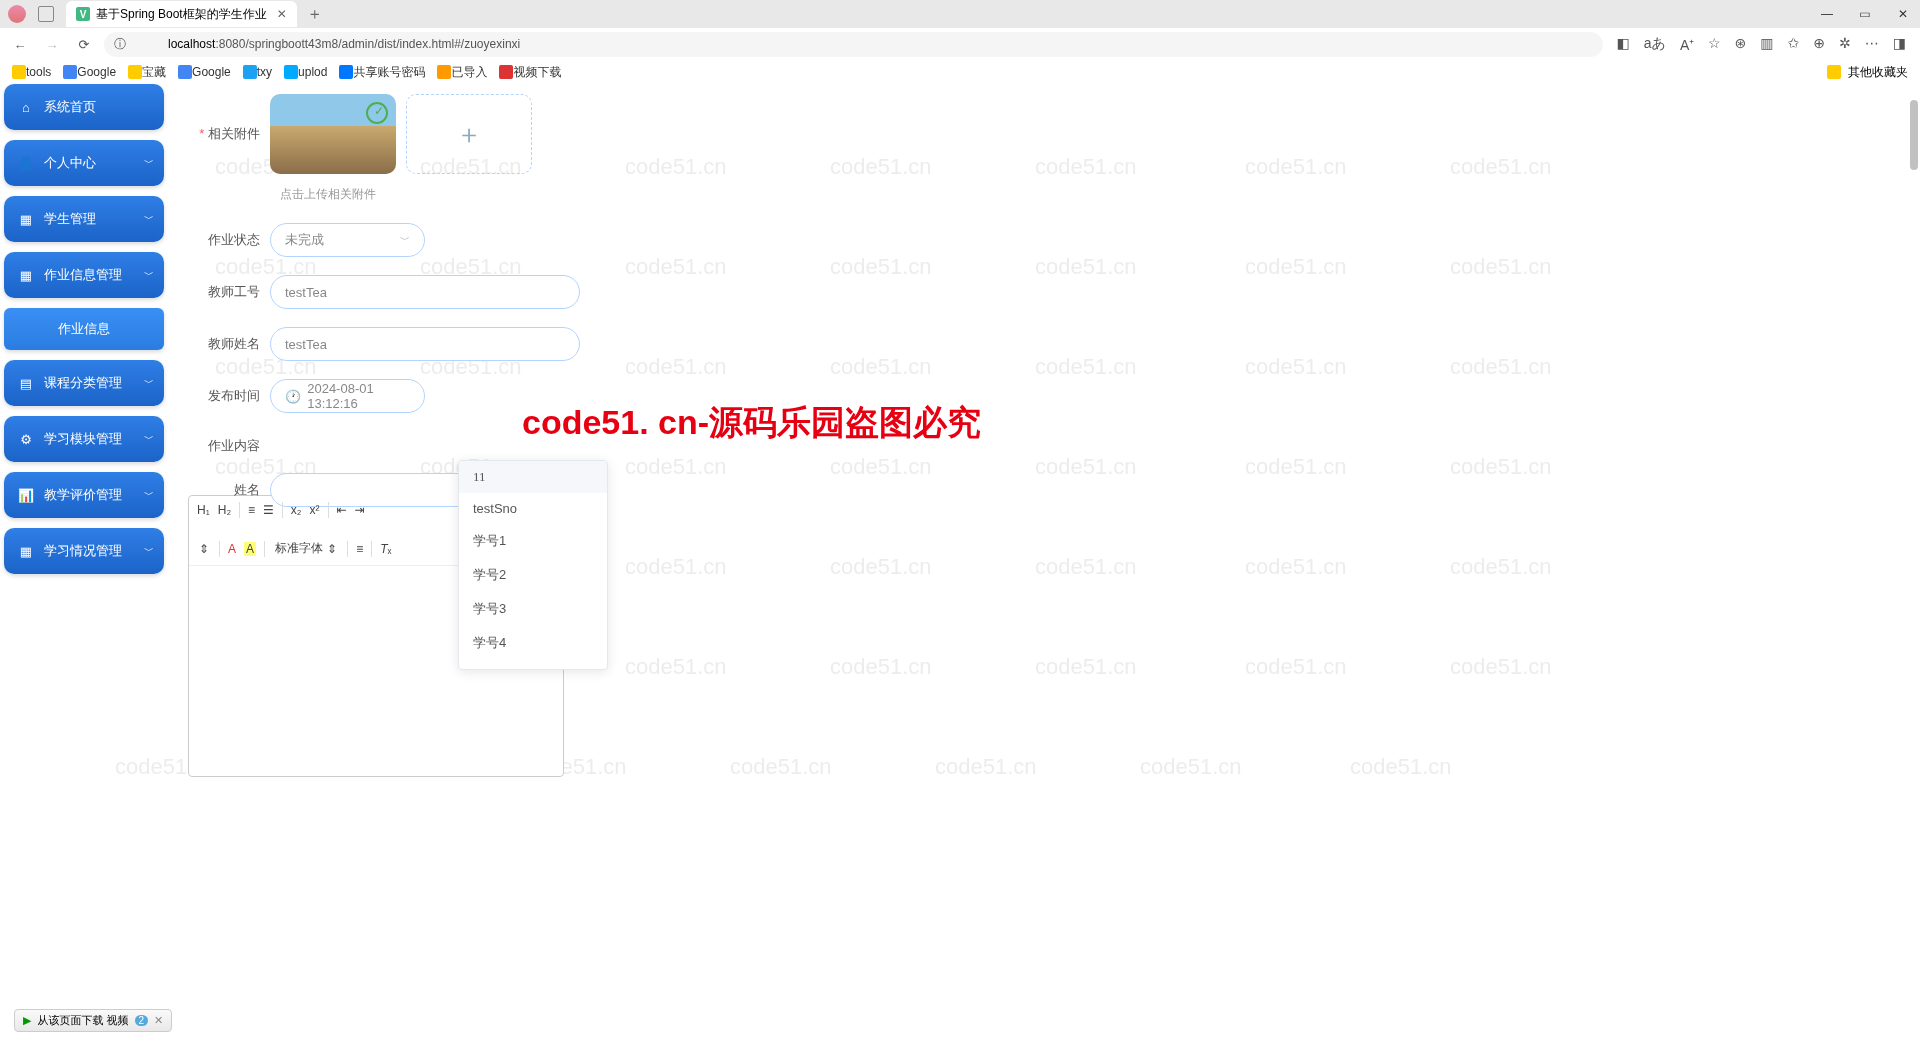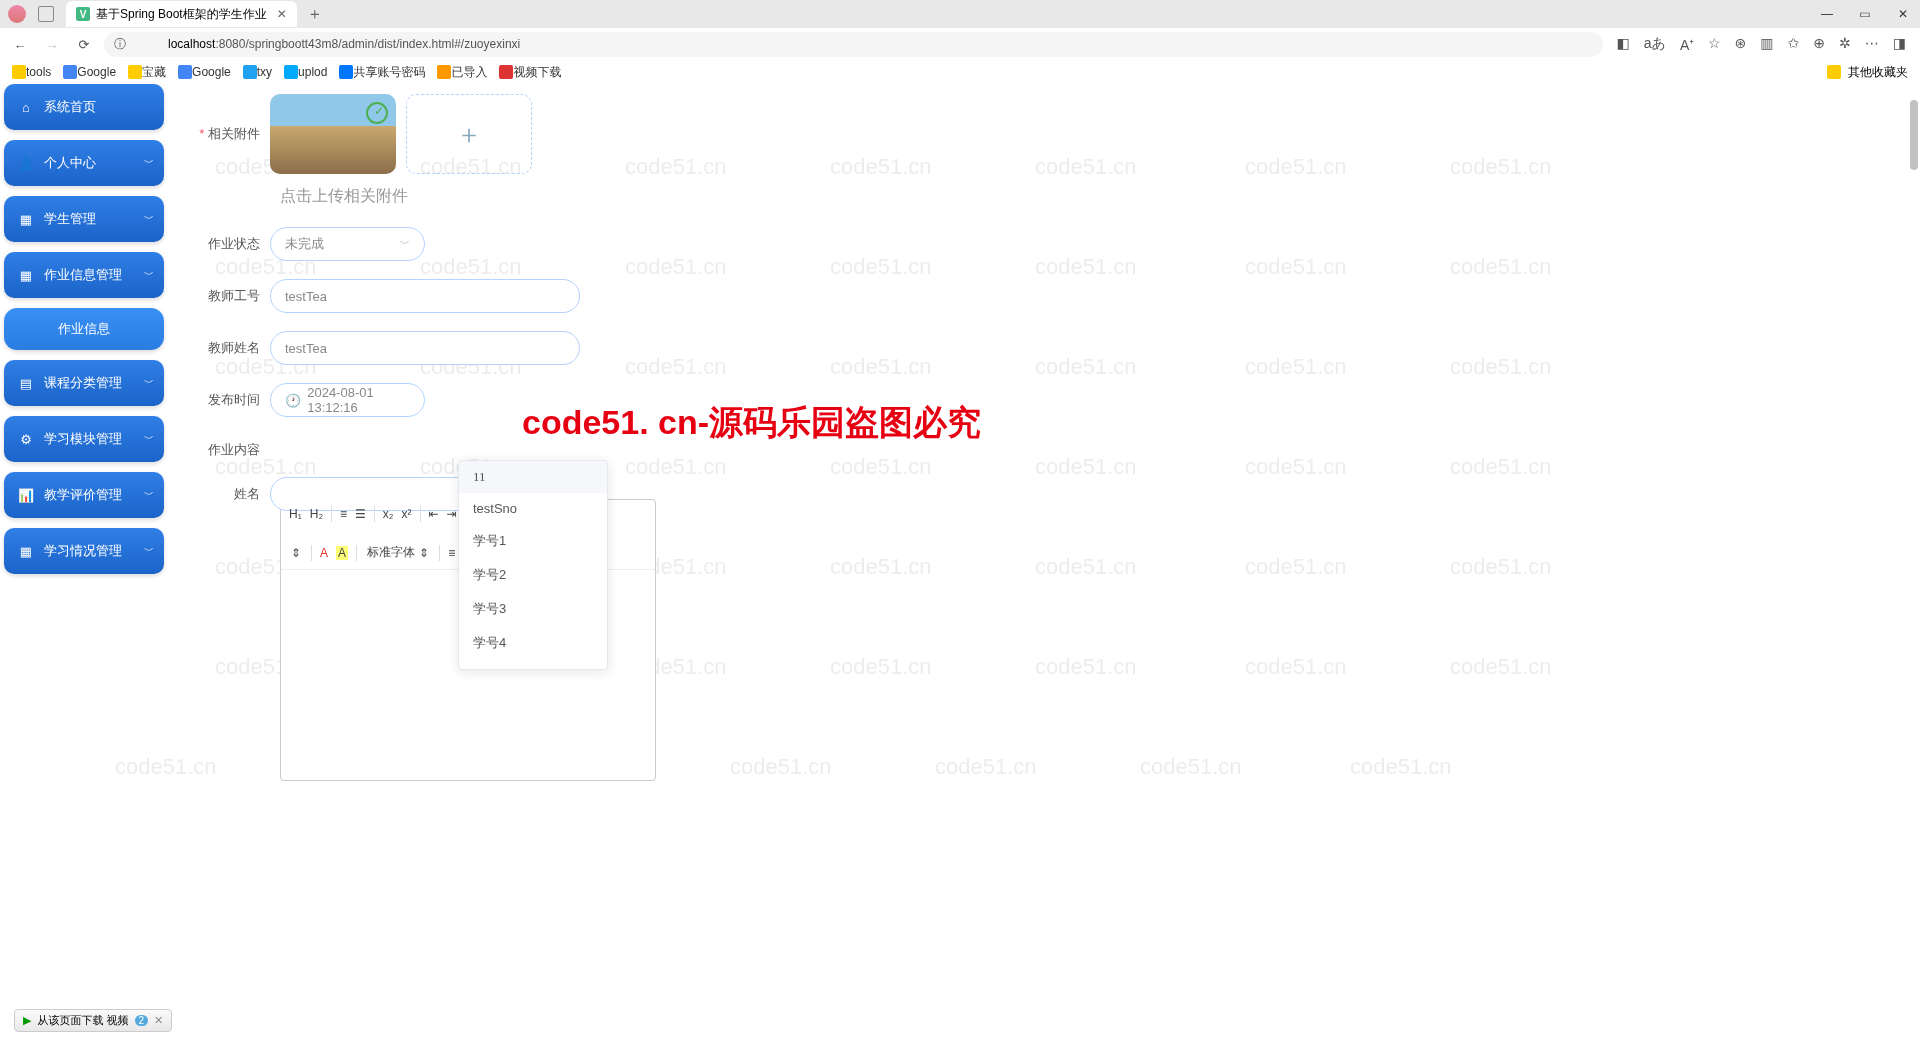--- a/index.html
+++ b/index.html
@@ -36,49 +36,49 @@
   
   
   .app { display: flex; height: calc(1042px - 84px); position: relative; }
   .watermark-layer { position:absolute; inset:0; pointer-events:none; z-index:1; }
   .wm { position:absolute; color: rgba(100,100,100,0.12); font-size: 22px; font-weight:400;}
   .wm-red { position:absolute; color:#e60012; font-size: 34px; font-weight: bold; }
   
   
   .sidebar { width: 168px; padding: 0 4px; z-index:2; }
   .menu-item { background: linear-gradient(#2f7fe6,#1b63c8); color: #fff; border-radius: 10px; margin-bottom: 10px; padding: 14px 14px; display: flex; align-items: center; gap: 10px; font-size: 13px; position: relative; box-shadow: 0 2px 4px rgba(0,0,0,.15);}
-  .menu-item.active-sub { background: linear-gradient(#3a8ff5,#2a7de0); border-radius: 13px; text-align:center; justify-content:center; padding: 12px; }
+  .menu-item.active-sub { background: linear-gradient(#3a8ff5,#2a7de0); border-radius: 6px; text-align:center; justify-content:center; padding: 12px; }
   .mi-icon { width: 16px; height: 16px; display:inline-flex; align-items:center; justify-content:center;}
   .mi-arrow { position: absolute; right: 10px; font-size: 10px; }
   
   
   .content { flex: 1; padding: 10px 20px; overflow:auto; z-index:2; position:relative;}
   .form-row { display: flex; align-items: center; margin-bottom: 18px; }
   .form-label { width: 82px; text-align: right; color: #555; font-size: 13px; padding-right: 10px; }
   .required::before { content: "* "; color: #f56; }
   .form-field { flex: 0 0 auto; }
   .input-pill { width: 310px; height: 34px; border: 1px solid #b3d4ff; border-radius: 18px; padding: 0 14px; font-size: 13px; color: #888; display:flex; align-items:center; background:#fff;}
   .input-pill.small { width: 155px; }
   .input-pill .caret { margin-left: auto; color: #aaa; font-size: 10px; }
   .icon-clock { margin-right: 6px; color:#aaa; }
   
   .thumb-row { display:flex; gap:10px; }
   .thumb { width:126px; height:80px; border-radius:10px; background: linear-gradient(#8fc8e8 40%,#c9a96e 40%,#8a6d4a); position:relative; overflow:hidden;}
   .thumb::after{content:"";position:absolute;top:8px;right:8px;width:18px;height:18px;border:2px solid #4caf50;border-radius:50%;}
   .thumb::before{content:"✓";position:absolute;top:10px;right:12px;color:#4caf50;font-size:12px;z-index:1;}
   .thumb-add { width:126px; height:80px; border:1px dashed #b3d4ff; border-radius:10px; display:flex; align-items:center; justify-content:center; color:#8ab; font-size:26px;}
-  .upload-hint { margin-left: 92px; color:#999; font-size:16px; margin-top:-6px; margin-bottom:20px;}
+  .upload-hint { margin-left: 92px; color:#999; font-size:12px; margin-top:-6px; margin-bottom:20px;}
   
   
   .dropdown-popup { position:absolute; left: 290px; top: 376px; width: 150px; background:#fff; border:1px solid #e4e7ed; border-radius:4px; box-shadow: 0 2px 12px rgba(0,0,0,.1); z-index:10; max-height: 210px; overflow:hidden;}
   .dd-item { padding: 8px 14px; color:#555; font-size:13px;}
   .dd-item.hover { background:#f5f7fa;font-family:Liberation Serif, serif; }
   
   
-  .editor-wrap { margin-left:92px; width: 376px; border:1px solid #ccc; border-radius:4px; background:#fff;}
+  .editor-wrap { width: 376px; border:1px solid #ccc; border-radius:4px; background:#fff;}
   .editor-toolbar { border-bottom:1px solid #eee; padding: 6px 8px; display:flex; flex-wrap:wrap; gap: 8px; align-items:center; font-size:12px; color:#444;}
   .tool-sep { width:1px; height:16px; background:#ddd; }
   .tool-select { border:none; font-size:12px; color:#444; padding:2px; display:flex; align-items:center; gap:4px;}
   .editor-body { height: 210px; }
   
   
   .dl-bar { position: fixed; bottom: 10px; left: 14px; background: linear-gradient(#fafafa,#e8e8e8); border:1px solid #ccc; border-radius:4px; padding: 3px 8px; font-size:11px; display:flex; align-items:center; gap:6px; z-index:20;}
   .dl-play { color:#090; }
   .dl-badge { background:#5ad; color:#fff; border-radius:8px; padding:0 4px; font-size:10px;}
   .dl-close { color:#888; }

